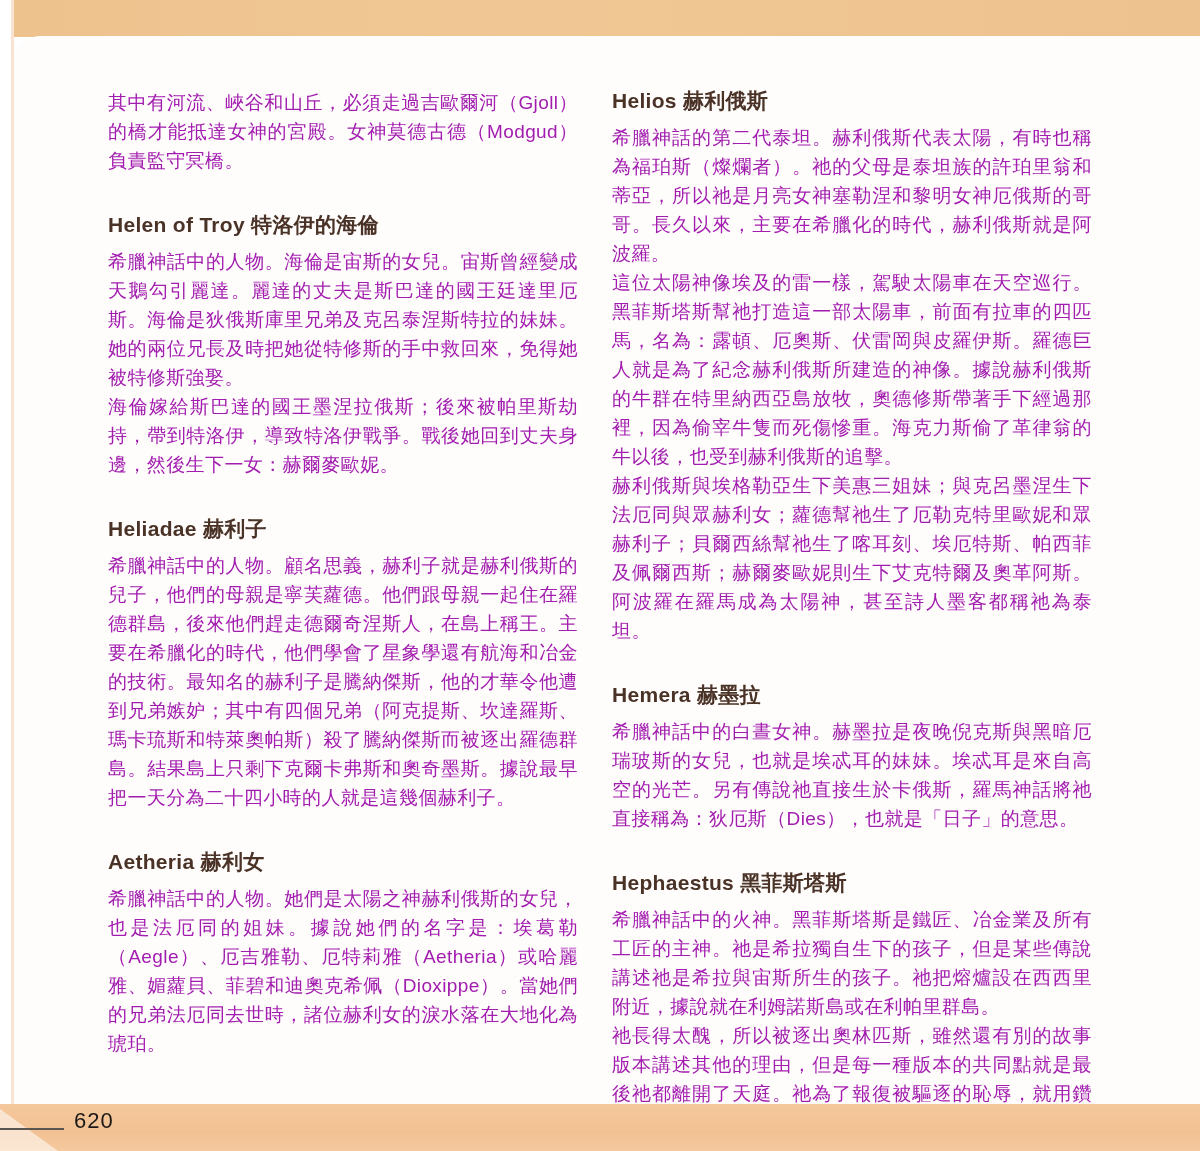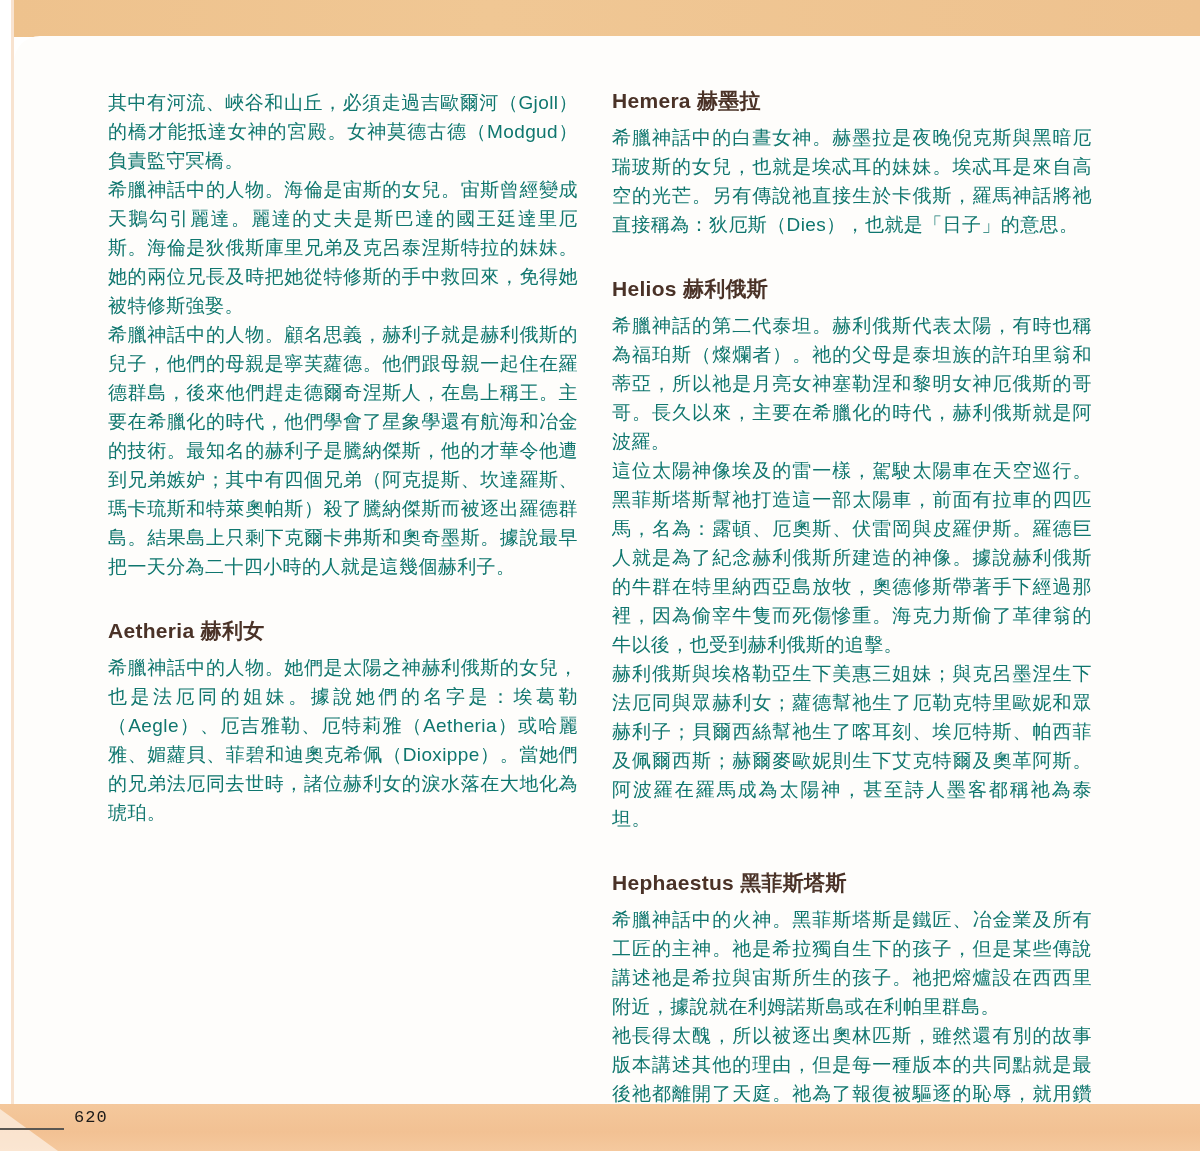--- a/index.html
+++ b/index.html
@@ -27,73 +27,76 @@
   .corner-wedge{
     position:absolute;left:0;bottom:0;width:0;height:0;
     border-bottom:42px solid #fdf6ee;border-right:58px solid transparent;
     opacity:.65;
   }
   .pagenum-rule{
     position:absolute;left:0;top:1128px;width:64px;height:2px;background:#5a5752;
   }
   .pagenum{
     position:absolute;left:74px;top:1108px;
-    font-family:Liberation Mono, monospace;
-    font-size:17px;color:#1c1a18;letter-spacing:1px;
+    font-family:Liberation Sans, sans-serif;
+    font-size:22px;color:#1c1a18;letter-spacing:1px;
   }
   .col{position:absolute;top:88px;}
   .col-left{left:108px;width:470px;}
   .col-right{left:612px;width:480px;}
   .col p{
     margin:0;text-align:justify;
     font-size:19px;line-height:29px;letter-spacing:.4px;
-    color:#0f766e;
+    color:#a21caf;
   }
   .entry h3{
     margin:37px 0 9px 0;
     font-size:21px;line-height:26px;font-weight:bold;color:#4a3227;
     letter-spacing:.3px;
   }
   .col-right .entry:first-child h3{margin-top:0;}
 </style>
 </head>
 <body>
 
 <div class="band-top"></div>
 <div class="edge-line-left"></div>
 <div class="page-sheet"></div>
 
 <div class="col col-left">
   <p>其中有河流、峽谷和山丘，必須走過吉歐爾河（Gjoll）的橋才能抵達女神的宮殿。女神莫德古德（Modgud）負責監守冥橋。</p>
 
   <div class="entry">
+    <h3><span>Helen of Troy</span> <span>特洛伊的海倫</span></h3>
     <p>希臘神話中的人物。海倫是宙斯的女兒。宙斯曾經變成天鵝勾引麗達。麗達的丈夫是斯巴達的國王廷達里厄斯。海倫是狄俄斯庫里兄弟及克呂泰涅斯特拉的妹妹。她的兩位兄長及時把她從特修斯的手中救回來，免得她被特修斯強娶。</p>
+    <p>海倫嫁給斯巴達的國王墨涅拉俄斯；後來被帕里斯劫持，帶到特洛伊，導致特洛伊戰爭。戰後她回到丈夫身邊，然後生下一女：赫爾麥歐妮。</p>
   </div>
 
   <div class="entry">
+    <h3><span>Heliadae</span> <span>赫利子</span></h3>
     <p>希臘神話中的人物。顧名思義，赫利子就是赫利俄斯的兒子，他們的母親是寧芙蘿德。他們跟母親一起住在羅德群島，後來他們趕走德爾奇涅斯人，在島上稱王。主要在希臘化的時代，他們學會了星象學還有航海和冶金的技術。最知名的赫利子是騰納傑斯，他的才華令他遭到兄弟嫉妒；其中有四個兄弟（阿克提斯、坎達羅斯、瑪卡琉斯和特萊奧帕斯）殺了騰納傑斯而被逐出羅德群島。結果島上只剩下克爾卡弗斯和奧奇墨斯。據說最早把一天分為二十四小時的人就是這幾個赫利子。</p>
   </div>
 
   <div class="entry">
     <h3><span>Aetheria</span> <span>赫利女</span></h3>
     <p>希臘神話中的人物。她們是太陽之神赫利俄斯的女兒，也是法厄同的姐妹。據說她們的名字是：埃葛勒（Aegle）、厄吉雅勒、厄特莉雅（Aetheria）或哈麗雅、媚蘿貝、菲碧和迪奧克希佩（Dioxippe）。當她們的兄弟法厄同去世時，諸位赫利女的淚水落在大地化為琥珀。</p>
   </div>
 </div>
 
 <div class="col col-right">
   <div class="entry">
-    <h3><span>Hemera</span> <span>赫墨拉</span></h3>
-    <p>希臘神話中的白晝女神。赫墨拉是夜晚倪克斯與黑暗厄瑞玻斯的女兒，也就是埃忒耳的妹妹。埃忒耳是來自高空的光芒。另有傳說祂直接生於卡俄斯，羅馬神話將祂直接稱為：狄厄斯（Dies），也就是「日子」的意思。</p>
-  </div>
-
-  <div class="entry">
     <h3><span>Helios</span> <span>赫利俄斯</span></h3>
     <p>希臘神話的第二代泰坦。赫利俄斯代表太陽，有時也稱為福珀斯（燦爛者）。祂的父母是泰坦族的許珀里翁和蒂亞，所以祂是月亮女神塞勒涅和黎明女神厄俄斯的哥哥。長久以來，主要在希臘化的時代，赫利俄斯就是阿波羅。</p>
     <p>這位太陽神像埃及的雷一樣，駕駛太陽車在天空巡行。黑菲斯塔斯幫祂打造這一部太陽車，前面有拉車的四匹馬，名為：露頓、厄奧斯、伏雷岡與皮羅伊斯。羅德巨人就是為了紀念赫利俄斯所建造的神像。據說赫利俄斯的牛群在特里納西亞島放牧，奧德修斯帶著手下經過那裡，因為偷宰牛隻而死傷慘重。海克力斯偷了革律翁的牛以後，也受到赫利俄斯的追擊。</p>
     <p>赫利俄斯與埃格勒亞生下美惠三姐妹；與克呂墨涅生下法厄同與眾赫利女；蘿德幫祂生了厄勒克特里歐妮和眾赫利子；貝爾西絲幫祂生了喀耳刻、埃厄特斯、帕西菲及佩爾西斯；赫爾麥歐妮則生下艾克特爾及奧革阿斯。阿波羅在羅馬成為太陽神，甚至詩人墨客都稱祂為泰坦。</p>
+  </div>
+
+  <div class="entry">
+    <h3><span>Hemera</span> <span>赫墨拉</span></h3>
+    <p>希臘神話中的白晝女神。赫墨拉是夜晚倪克斯與黑暗厄瑞玻斯的女兒，也就是埃忒耳的妹妹。埃忒耳是來自高空的光芒。另有傳說祂直接生於卡俄斯，羅馬神話將祂直接稱為：狄厄斯（Dies），也就是「日子」的意思。</p>
   </div>
 
   <div class="entry">
     <h3><span>Hephaestus</span> <span>黑菲斯塔斯</span></h3>
     <p>希臘神話中的火神。黑菲斯塔斯是鐵匠、冶金業及所有工匠的主神。祂是希拉獨自生下的孩子，但是某些傳說講述祂是希拉與宙斯所生的孩子。祂把熔爐設在西西里附近，據說就在利姆諾斯島或在利帕里群島。</p>
     <p>祂長得太醜，所以被逐出奧林匹斯，雖然還有別的故事版本講述其他的理由，但是每一種版本的共同點就是最後祂都離開了天庭。祂為了報復被驅逐的恥辱，就用鑽石打造了一個寶座送給希拉。寶座是個陷阱，終於抓住希拉，但是後來戴歐尼修斯用欺騙的手段，讓黑菲斯塔斯釋放希拉。黑菲斯塔斯要求成為阿芙羅黛蒂的丈夫，然後祂繼續被欺騙，因為阿芙羅黛蒂背著祂與阿利斯交往。直到黑菲斯塔斯用赫利俄斯的銀網，逮到這一對情侶。</p>
 
   </div>
 </div>
 

